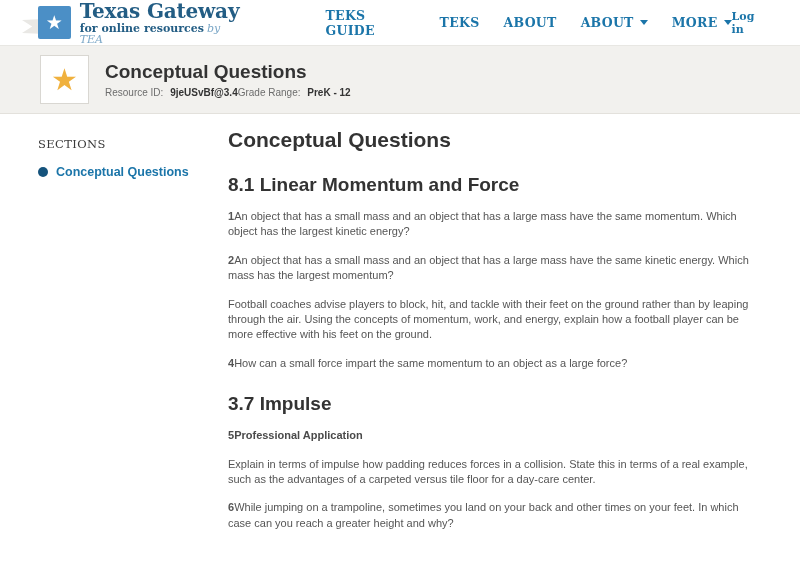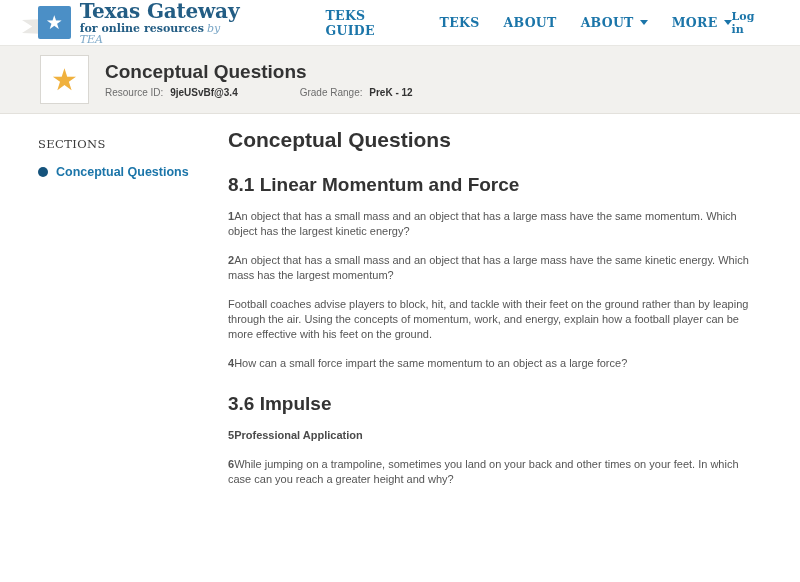--- a/index.html
+++ b/index.html
@@ -39,21 +39,21 @@
   
   .resource-header { height: 68px; background: #f2f1ee; border-bottom: 1px solid #e3e1dc;
     display: flex; align-items: center; padding: 0 40px; }
   .resource-icon-box { width: 49px; height: 49px; background: #fff; border: 1px solid #d9d7d2;
     display: flex; align-items: center; justify-content: center; flex-shrink: 0; }
   .resource-icon-box .star-icon { color: #f0b13e; font-size: 30px; line-height: 1; }
   .resource-info { margin-left: 16px; }
   .resource-title { font-size: 19px; font-weight: bold; color: #333; margin-bottom: 4px; }
   .resource-meta { display: flex; font-size: 10px; color: #6d6d6d; }
   .resource-meta .value { font-weight: bold; color: #333; margin-left: 4px; }
-  .meta-grade { margin-left: 62px; }
+  .meta-grade { }
 
   
   .main { display: flex; padding: 14px 40px 0 38px; }
   .sidebar { width: 190px; flex-shrink: 0; padding-top: 9px; }
   .sections-heading { font-family: "DejaVu Serif", serif; font-weight: normal; font-size: 11.5px;
     color: #3b3b3b; letter-spacing: 0.4px; margin-bottom: 14px; }
   .section-link { display: flex; align-items: center; gap: 8px; color: #1b75a9;
     font-weight: bold; font-size: 12.5px; cursor: pointer; }
   .bullet-icon { width: 10px; height: 10px; border-radius: 50%; background: #15537c;
     flex-shrink: 0; }
@@ -144,22 +144,23 @@
 
     <p><span class="q-num">1</span><span>An object that has a small mass and an object that has a large mass have the same momentum. Which object has the largest kinetic energy?</span></p>
 
     <p><span class="q-num">2</span><span>An object that has a small mass and an object that has a large mass have the same kinetic energy. Which mass has the largest momentum?</span></p>
 
 
     <p>Football coaches advise players to block, hit, and tackle with their feet on the ground rather than by leaping through the air. Using the concepts of momentum, work, and energy, explain how a football player can be more effective with his feet on the ground.</p>
 
     <p><span class="q-num">4</span><span>How can a small force impart the same momentum to an object as a large force?</span></p>
 
-    <h2>3.6 Impulse</h2>
+    <h2>3.7 Impulse</h2>
 
     <p class="bold-line"><span class="q-num">5</span><span>Professional Application</span></p>
 
+    <p>Explain in terms of impulse how padding reduces forces in a collision. State this in terms of a real example, such as the advantages of a carpeted versus tile floor for a day-care center.</p>
 
     <p><span class="q-num">6</span><span>While jumping on a trampoline, sometimes you land on your back and other times on your feet. In which case can you reach a greater height and why?</span></p>
 
   </article>
 
 </div>
 
 </body></html>

